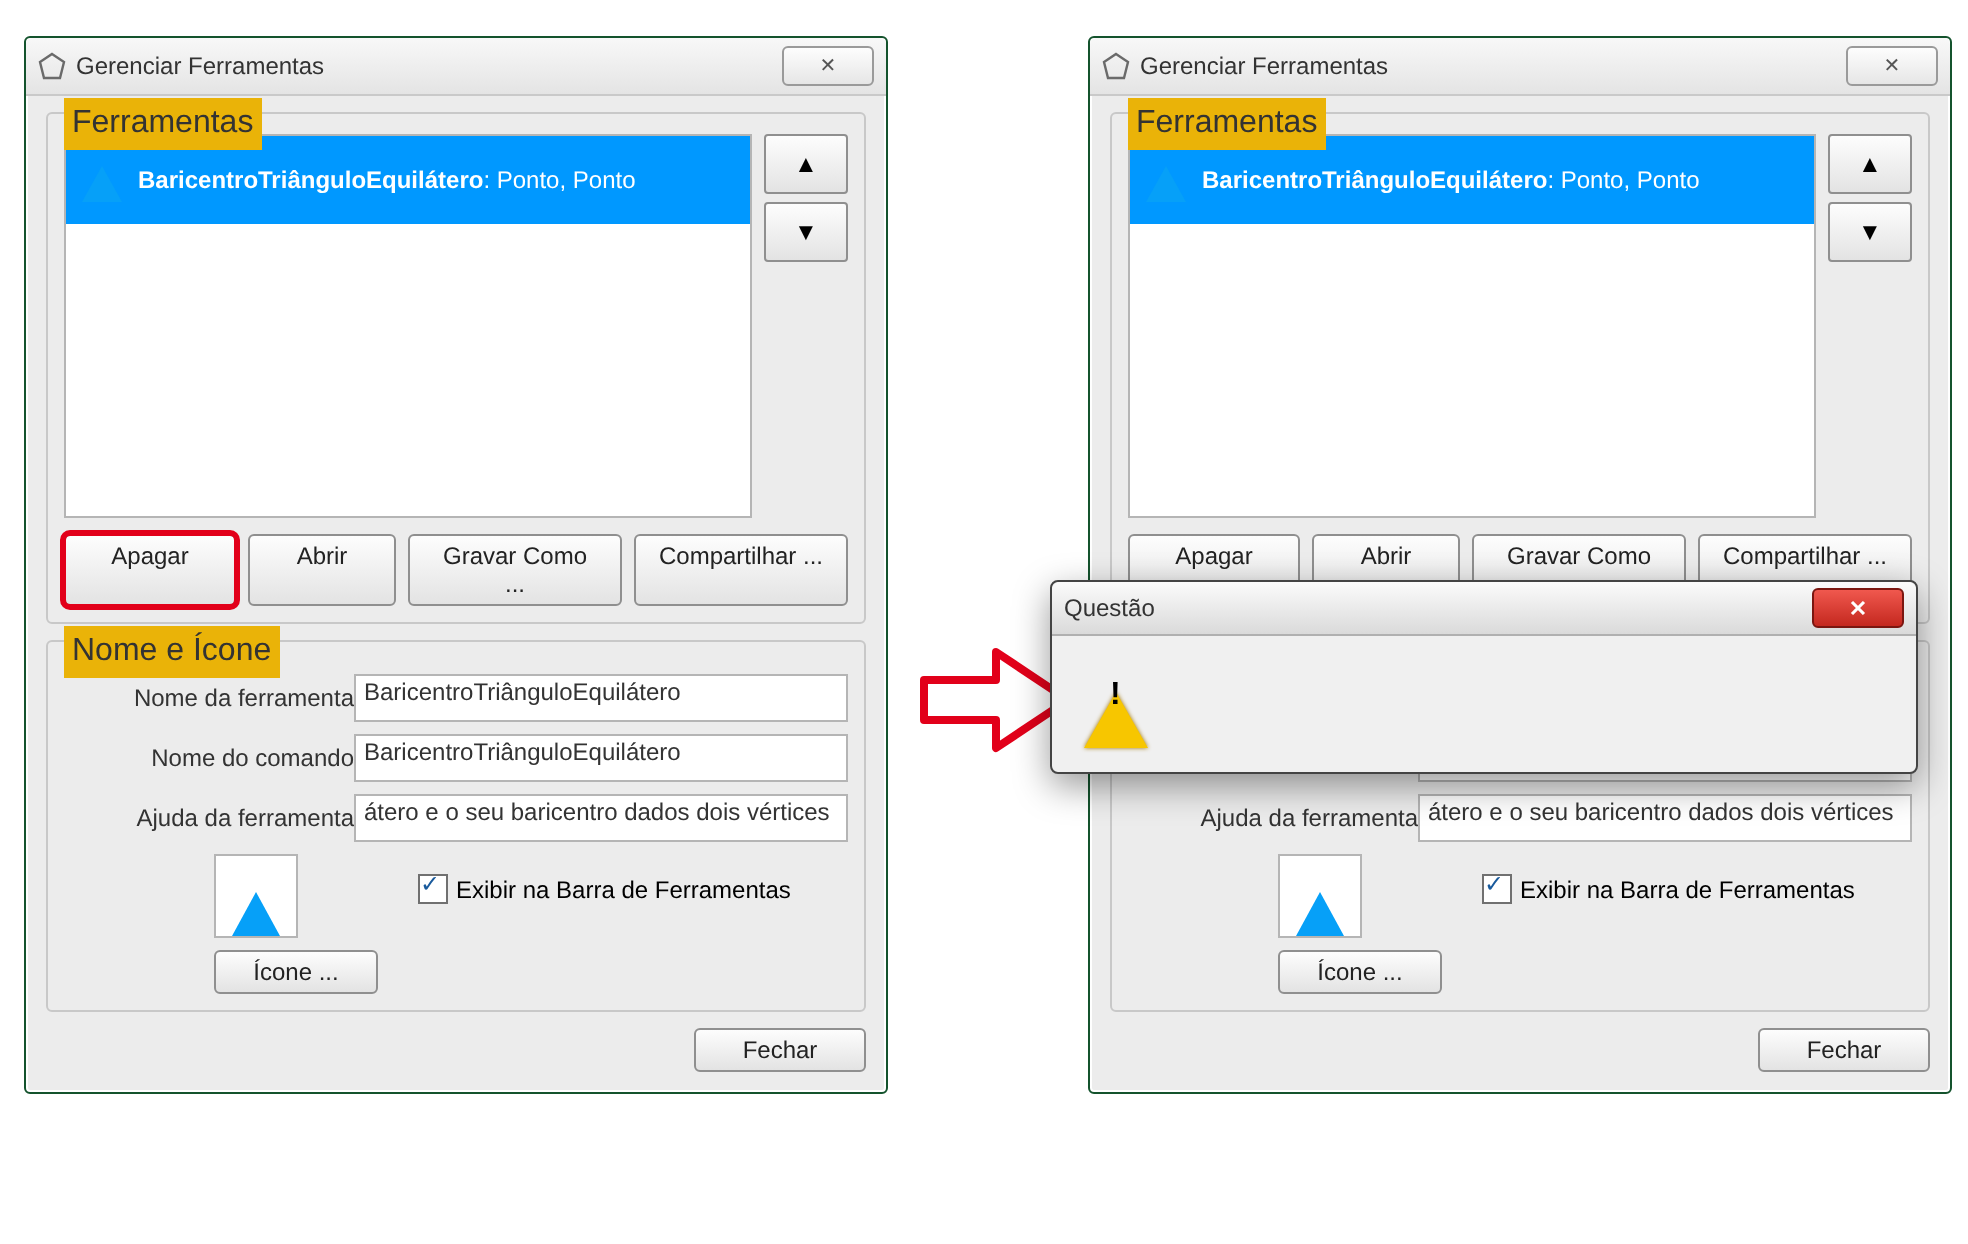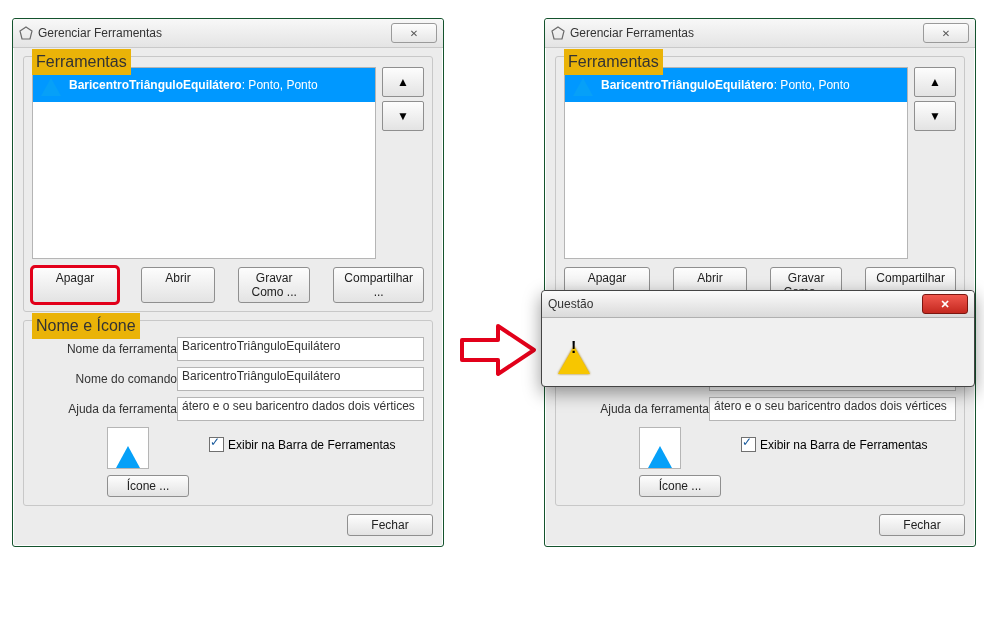--- a/index.html
+++ b/index.html
@@ -66,39 +66,39 @@
   .listrow { display:flex; gap:6px; }
   .listbox {
     flex:1;
     height: 190px;
     background:#fff;
     border:1px solid #b5b5b5;
     overflow:hidden;
   }
   .listitem {
     display:flex; align-items:center;
-    height:34px;
+    height:44px;
     background:#0098ff;
     color:#fff;
     padding:0 6px;
     gap:6px;
     font-size:12px;
   }
   .listitem .bname { font-weight:bold; }
   .arrows { display:flex; flex-direction:column; gap:4px; }
   .arrowbtn {
     width:40px;height:28px;
     background:linear-gradient(#fdfdfd,#e3e3e3);
     border:1px solid #8f8f8f;
     border-radius:2px;
     display:flex;align-items:center;justify-content:center;
   }
 
   
-  .btnrow { display:flex; gap:23px; margin-top:8px; }
+  .btnrow { display:flex; gap:6px; margin-top:8px; }
   .wbtn {
     background:linear-gradient(#fdfdfd,#e3e3e3);
     border:1px solid #8f8f8f;
     border-radius:3px;
     padding:3px 10px;
     font-size:12px;
     color:#222;
     text-align:center;
   }
   .wbtn.flex { flex:1; }
@@ -150,21 +150,21 @@
   .bigarrow {
     position:absolute;
     left:458px; top:320px;
     width:80px;height:60px;
   }
 
   
   .modal {
     position:absolute;
     width:432px;
-    left:541px; top:290px;
+    left:525px; top:290px;
     border:1px solid #444;
     border-radius:4px;
     background:#f0f0f0;
     box-shadow:0 6px 18px rgba(0,0,0,0.4);
     z-index:5;
   }
   .modal .mtitle {
     height:26px;
     background:linear-gradient(#fbfbfb,#dadada);
     border-bottom:1px solid #b0b0b0;

